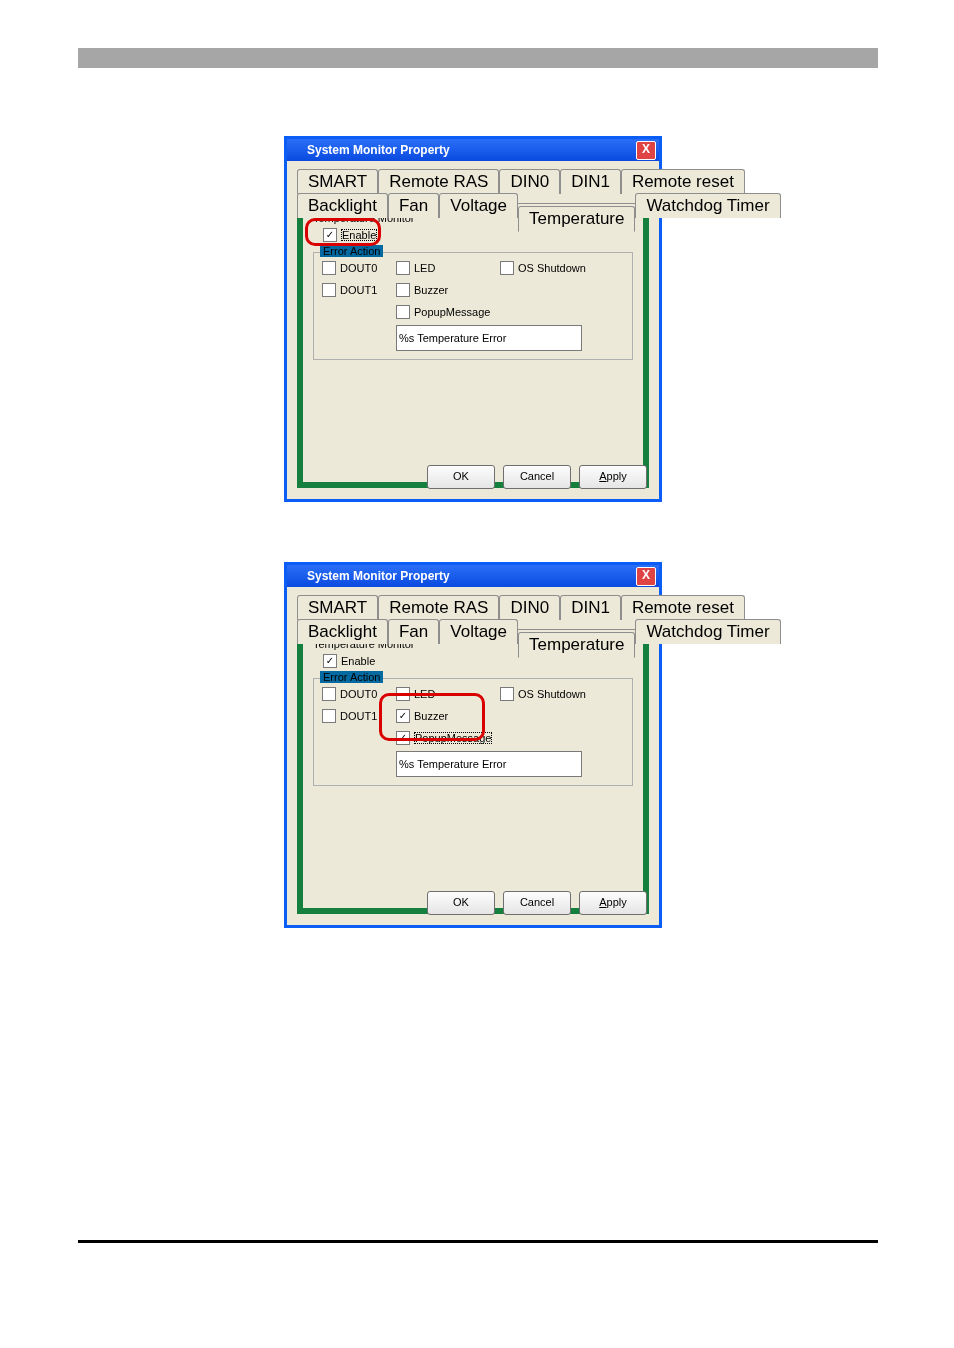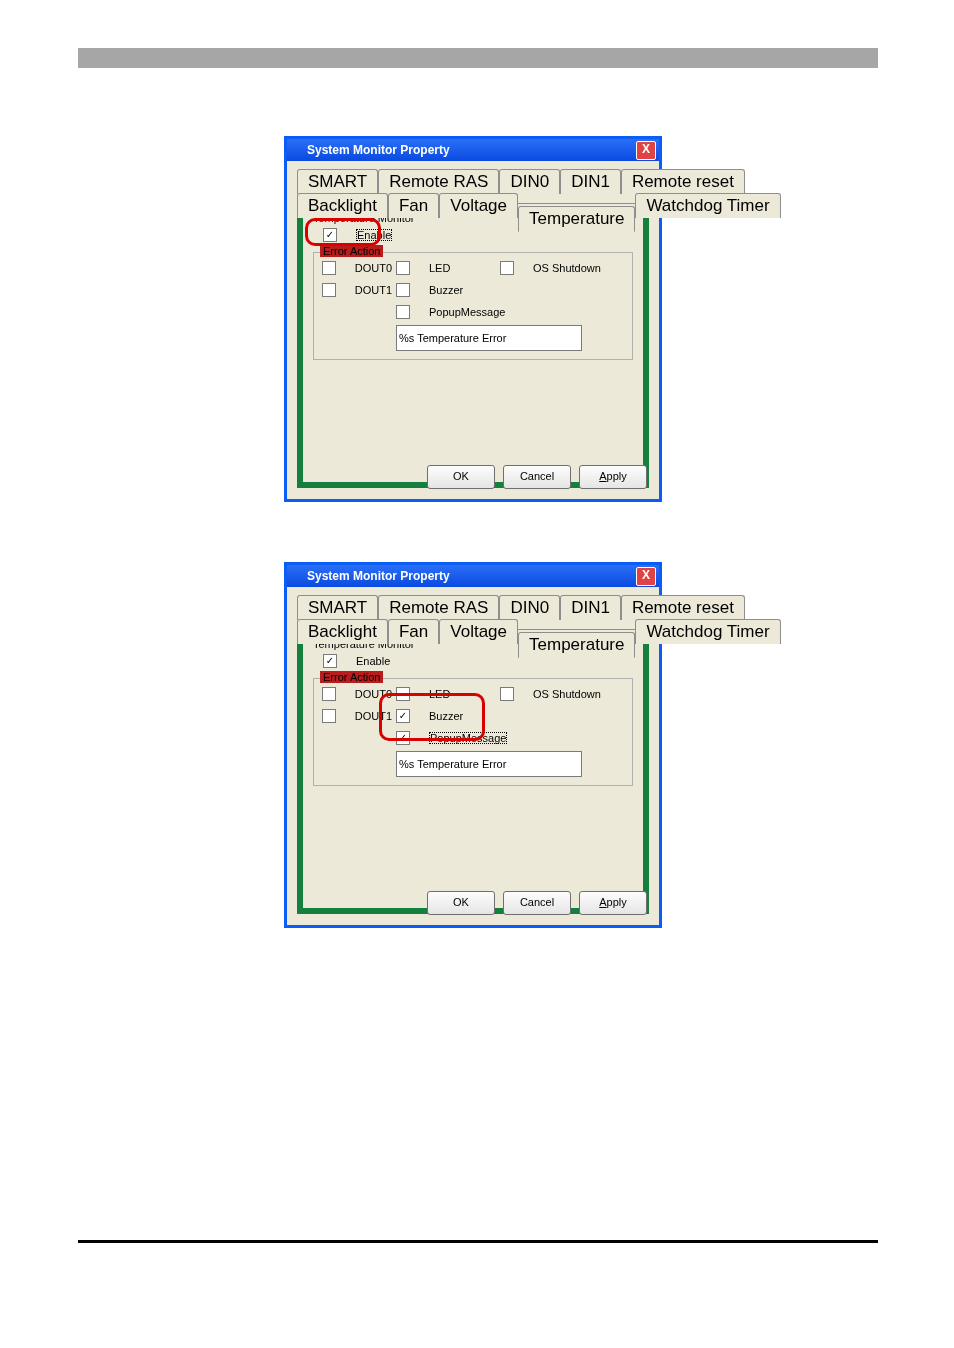--- a/index.html
+++ b/index.html
@@ -82,26 +82,26 @@
   .fieldset {
     border: 1px solid #b0b0b0;
     margin-top: 10px;
     padding: 6px 8px 8px 8px;
     position: relative;
   }
   .fieldset > .legend {
     position: absolute;
     top: -8px;
     left: 6px;
-    background: #b91c1c;
+    background: #0369a1;
     padding: 0 3px;
     font-size: 11px;
   }
 
-  .cb-row { display: flex; align-items: center; gap: 19px; margin: 2px 0; }
+  .cb-row { display: flex; align-items: center; gap: 4px; margin: 2px 0; }
   .cb {
     width: 12px; height: 12px;
     border: 1px solid #7a7a7a;
     background: #fff;
     display: inline-flex;
     align-items: center;
     justify-content: center;
     font-size: 10px;
     line-height: 10px;
   }

